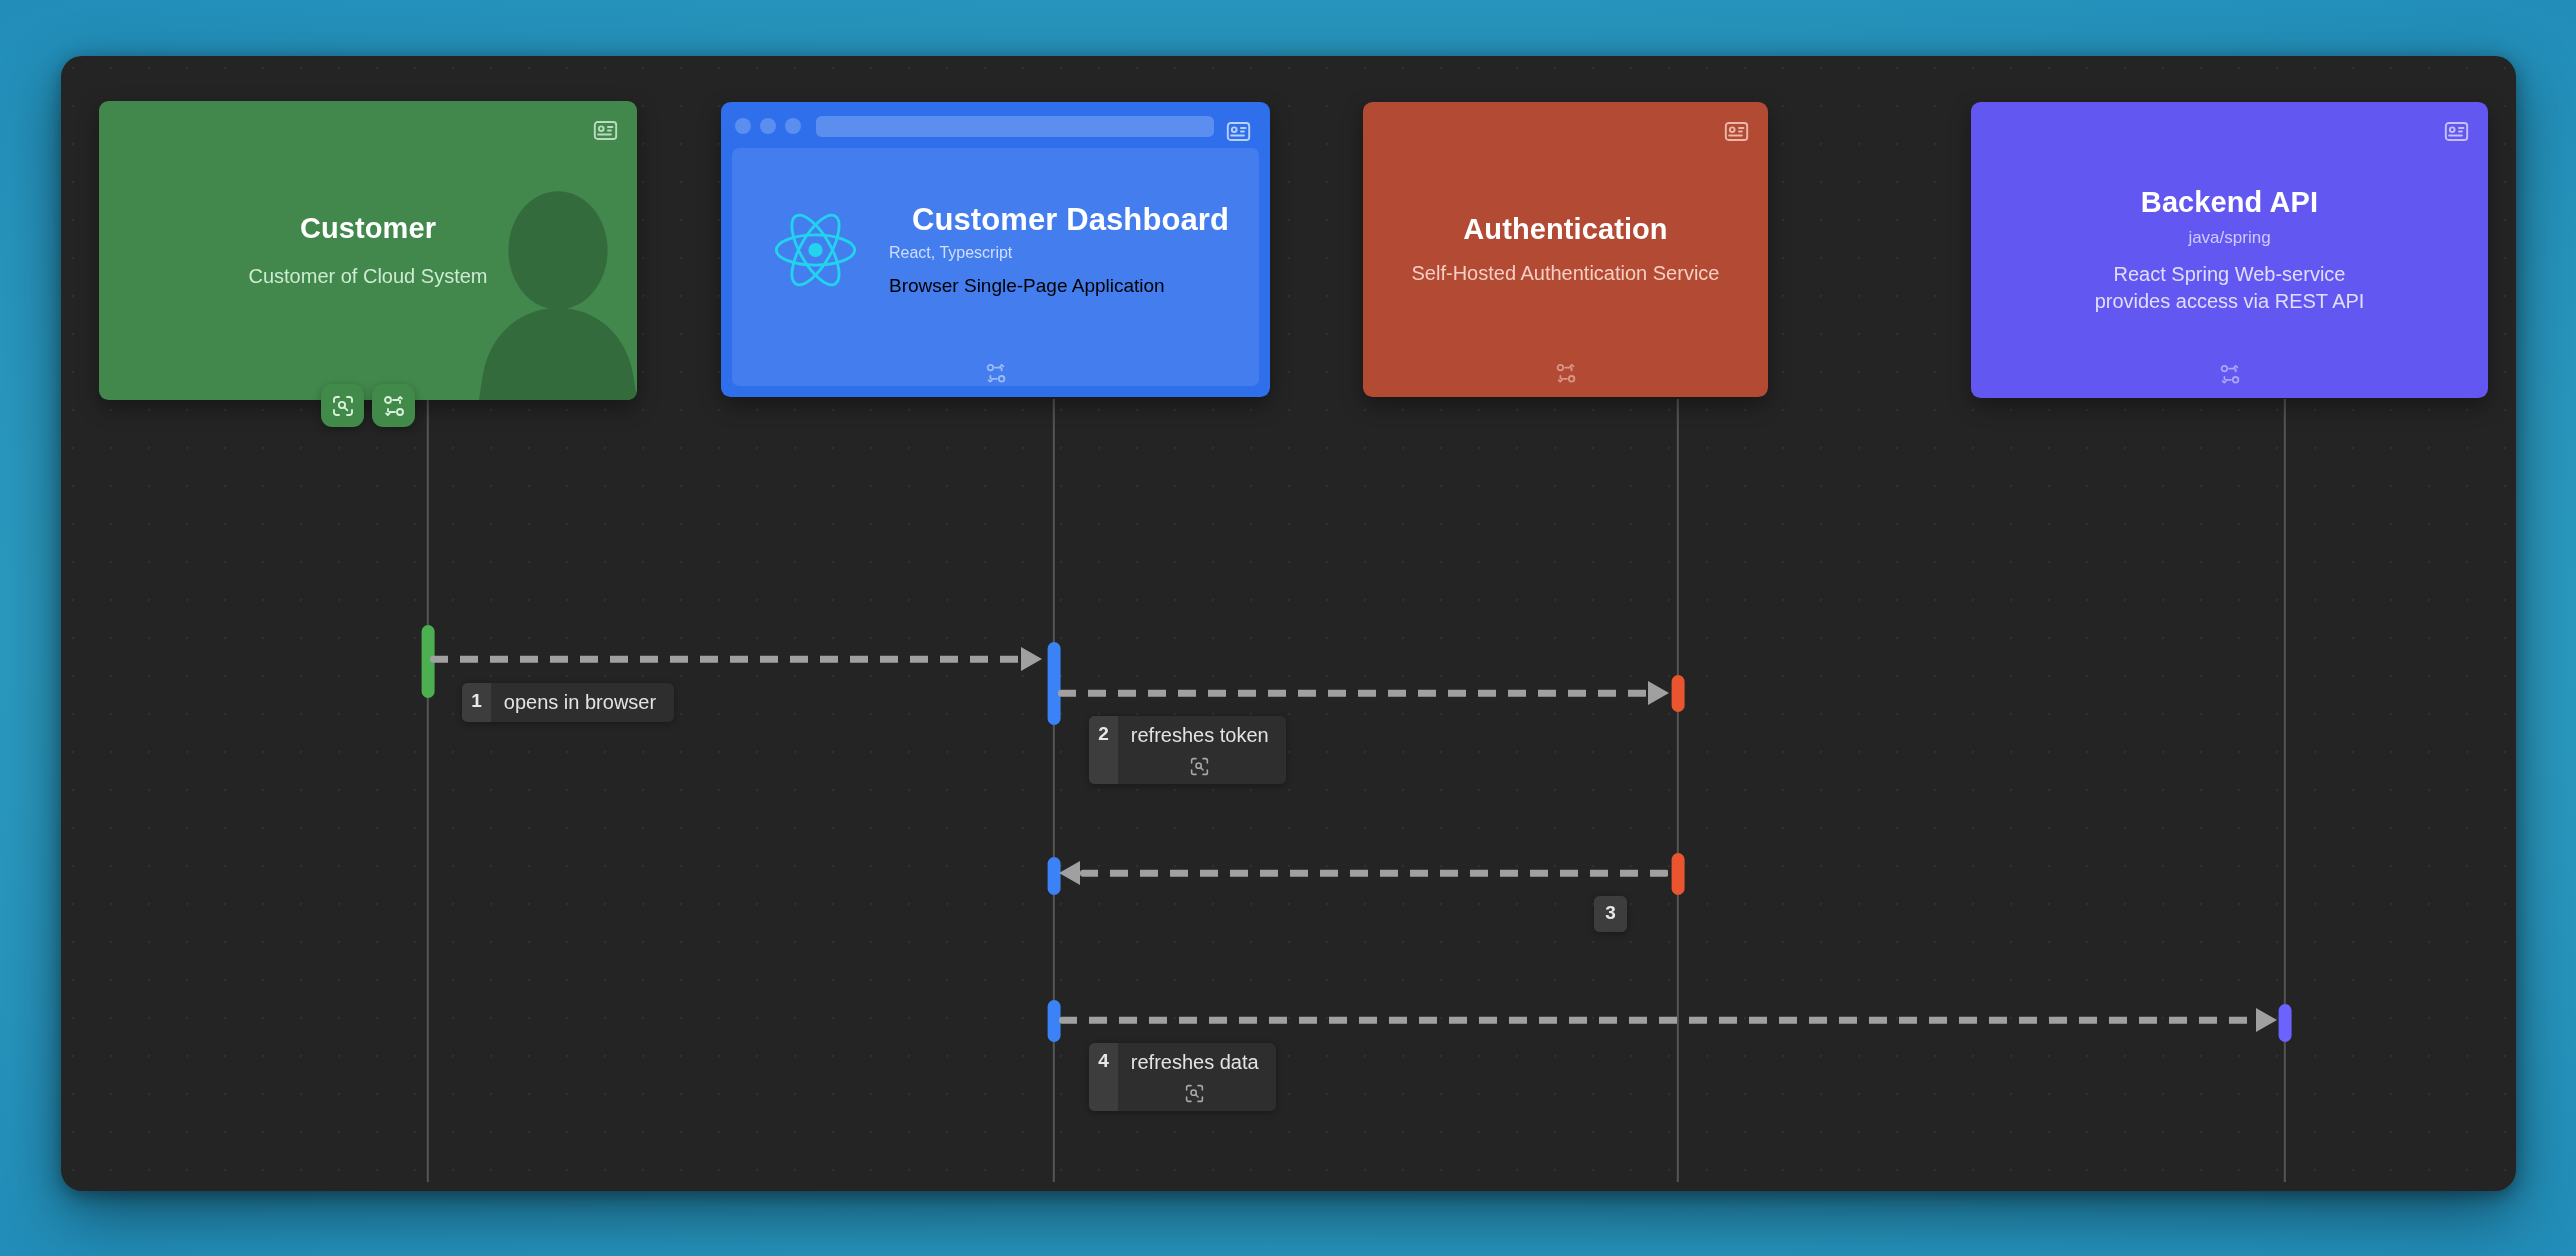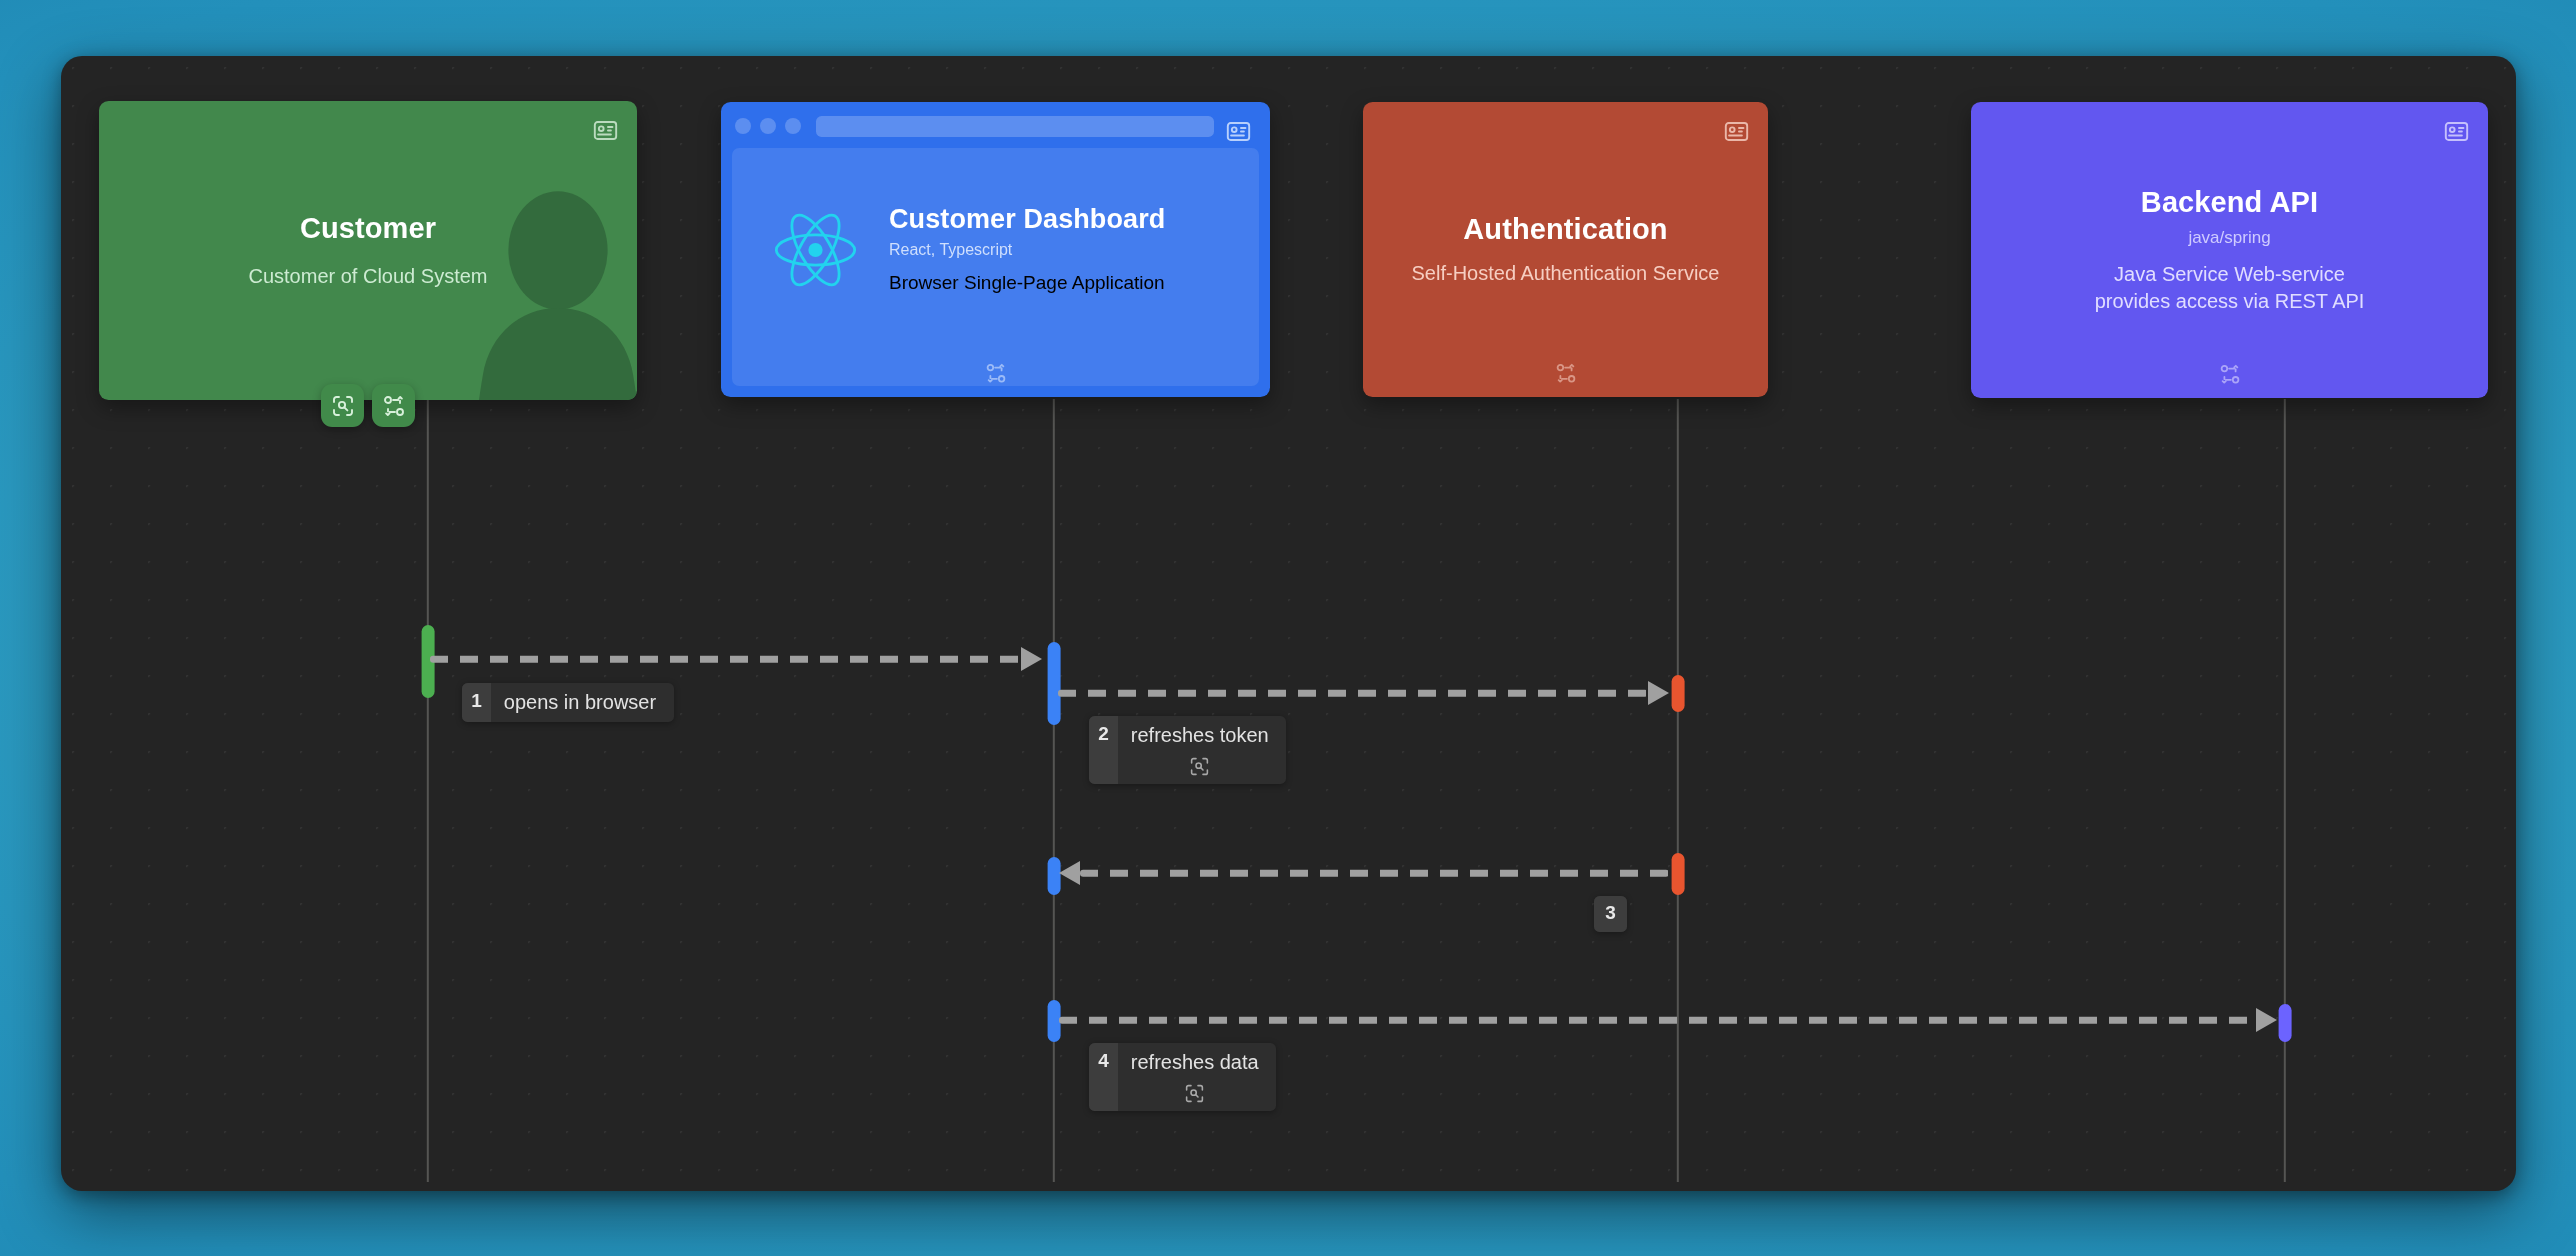--- a/index.html
+++ b/index.html
@@ -190,21 +190,21 @@
   }
   .browser-text {
     position: absolute;
     left: 168px;
     right: 24px;
     top: 50%;
     transform: translateY(-50%);
     z-index: 4;
     text-align: left;
   }
-  .browser-text .card-title { text-align: left; font-size: 27px; }
+  .browser-text .card-title { text-align: left; font-size: 31px; margin-left: 23px; }
   .browser-text .card-tech  { text-align: left; font-size: 16px; margin-top: 6px; }
   .browser-text .card-desc  { text-align: left; font-size: 19px; margin-top: 10.4px; }
 
   
   .msg-arrow {
     position: absolute;
     height: 6.4px;
     z-index: 6;
   }
   .msg-line {
@@ -480,21 +480,21 @@
     <div class="card-inner">
       <svg class="id-badge" viewBox="0 0 24 24" fill="none" stroke="#d6d2ff" stroke-width="1.7" stroke-linecap="round" stroke-linejoin="round">
         <rect x="2.5" y="4.5" width="19" height="15" rx="2.5"></rect>
         <circle cx="8.2" cy="10.4" r="2.1"></circle>
         <path d="M14.2 8.9h4M14.2 12h2.6M5.4 15.6h11.4"></path>
       </svg>
 
       <div class="card-title">Backend API</div>
       <div class="card-tech" style="color:#cfcbff;">java/spring</div>
       <div class="card-desc" style="color:#e0ddff;">
-        <div>Java Service Web-service</div>
+        <div>React Spring Web-service</div>
         <div>provides access via REST API</div>
       </div>
 
       <svg class="relations-glyph" viewBox="0 0 24 24" fill="none" stroke="#e0ddff" stroke-width="1.9" stroke-linecap="round" stroke-linejoin="round">
         <circle cx="6" cy="6" r="3"></circle>
           <circle cx="18" cy="18" r="3"></circle>
         <path d="M11 6h5.5"></path>
           <path d="M18 9V6.6"></path>
           <path d="M16.5 4.6 18.2 3l1.7 1.6"></path>
         <path d="M13 18H7.5"></path>

